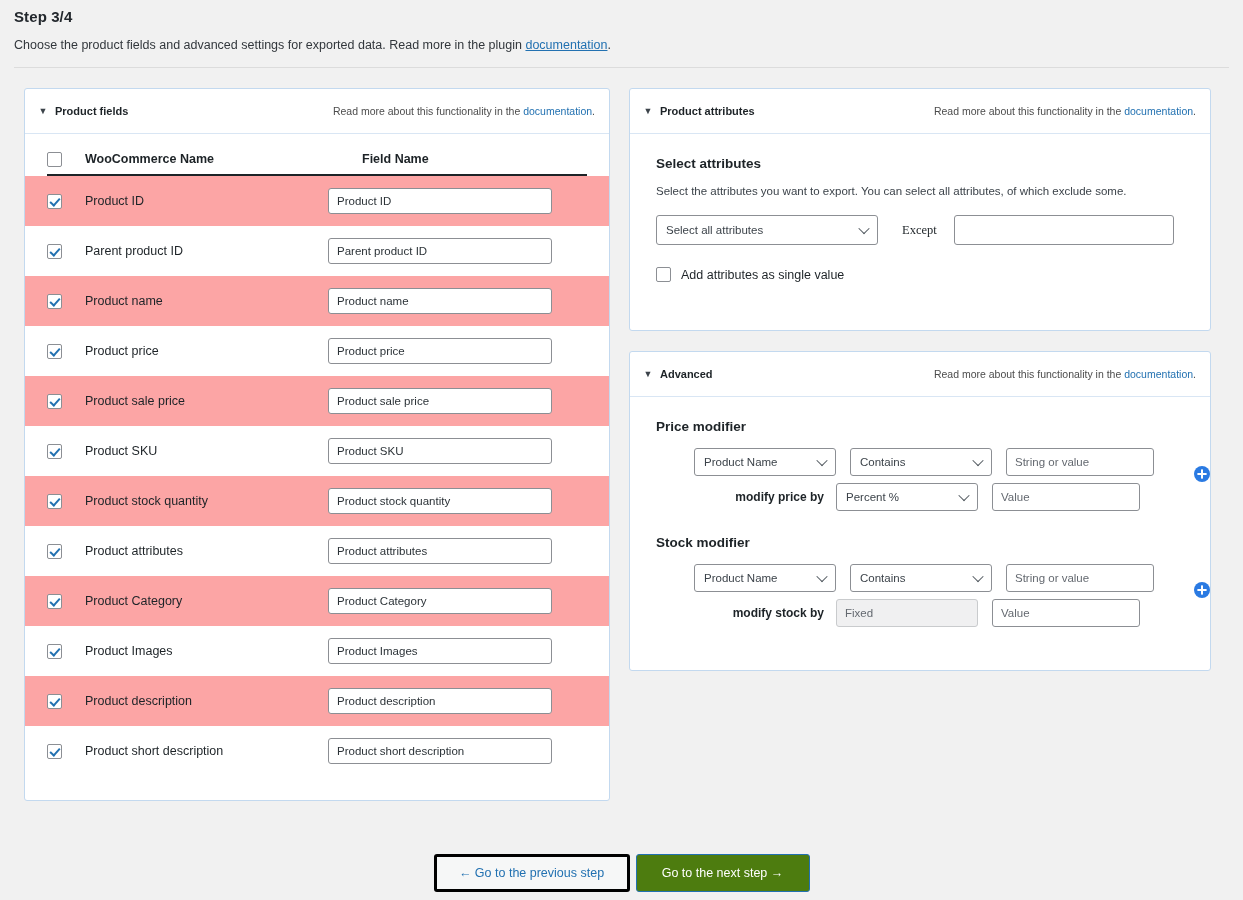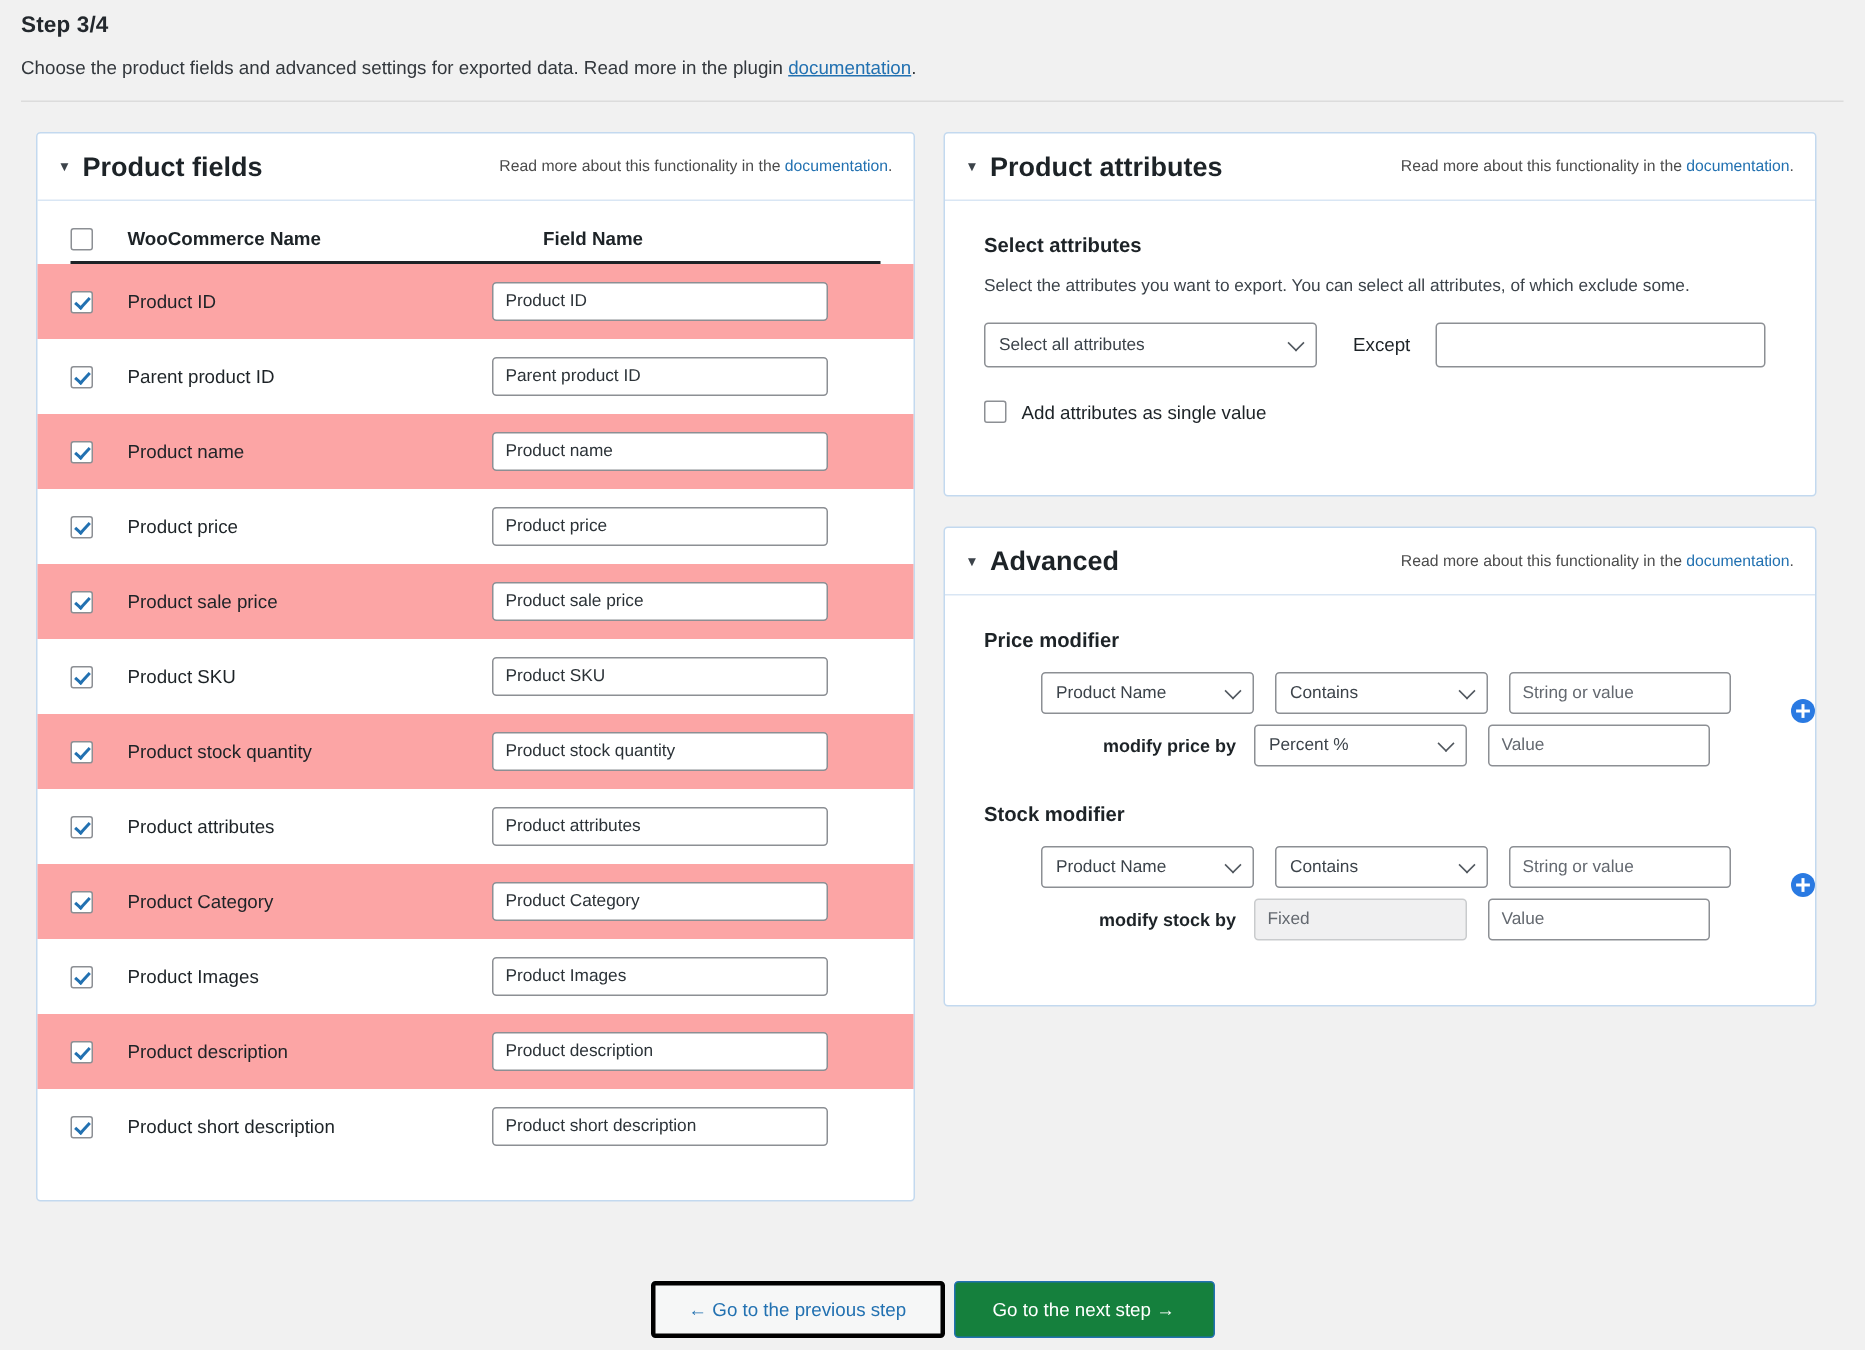--- a/index.html
+++ b/index.html
@@ -44,21 +44,21 @@
     padding: 0 14px 0 12px;
     border-bottom: 1px solid #d9e6f4;
     position: relative;
   }
   .caret {
     width: 12px; display: inline-block; text-align: center;
     font-size: 9px; color: #3c434a; margin-right: 6px;
     line-height: 1;
   }
   .panel-title {
-    font-size: 18px; font-weight: 700; color: #1d2327;
+    font-size: 11px; font-weight: 700; color: #1d2327;
   }
   .panel-note {
     margin-left: auto;
     font-size: 10.5px; color: #4c4c4c;
     white-space: nowrap;
   }
   .panel-note a { color: #2271b1; text-decoration: none; }
 
   
   #panel-product-fields { left: 24px; top: 88px; width: 586px; height: 713px; }
@@ -146,21 +146,21 @@
 
   
   .panel-body { padding: 22px 26px 0 26px; }
   .sub-title {
     font-size: 13.5px; font-weight: 700; color: #1d2327;
     margin: 0 0 14px 0;
   }
   .sub-desc { font-size: 11.5px; color: #3c434a; margin-bottom: 18px; }
   .attr-row { display: flex; align-items: center; gap: 0; }
   .attr-row .sel { width: 222px; height: 30px; }
-  .except-label { font-size: 12.5px; color: #1d2327; margin: 0 17px 0 24px; }
+  .except-label { font-size: 12.5px; color: #1d2327; margin: 0 17px 0 24px; font-family: Liberation Serif, serif; }
   .except-input { width: 220px; height: 30px; }
   .single-value-row {
     display: flex; align-items: center; gap: 10px;
     margin-top: 22px;
   }
   .single-value-row span { font-size: 12.5px; color: #1d2327; }
 
   
   .mod-title {
     font-size: 13.5px; font-weight: 700; color: #1d2327;
@@ -195,21 +195,21 @@
     display: inline-flex; align-items: center; justify-content: center;
   }
   .btn-prev {
     width: 196px;
     background: #f6f7f7; color: #2271b1;
     border: 3px solid #000000;
     margin-right: 6px;
   }
   .btn-next {
     width: 174px;
-    background: #15803d; color: #fff;
+    background: #4d7c0f; color: #fff;
     border: 1px solid #2271b1;
   }
 </style>
 </head>
 <body>
 
 <div class="page">
 
   <div class="step-title">Step 3/4</div>
   <div class="step-desc">

